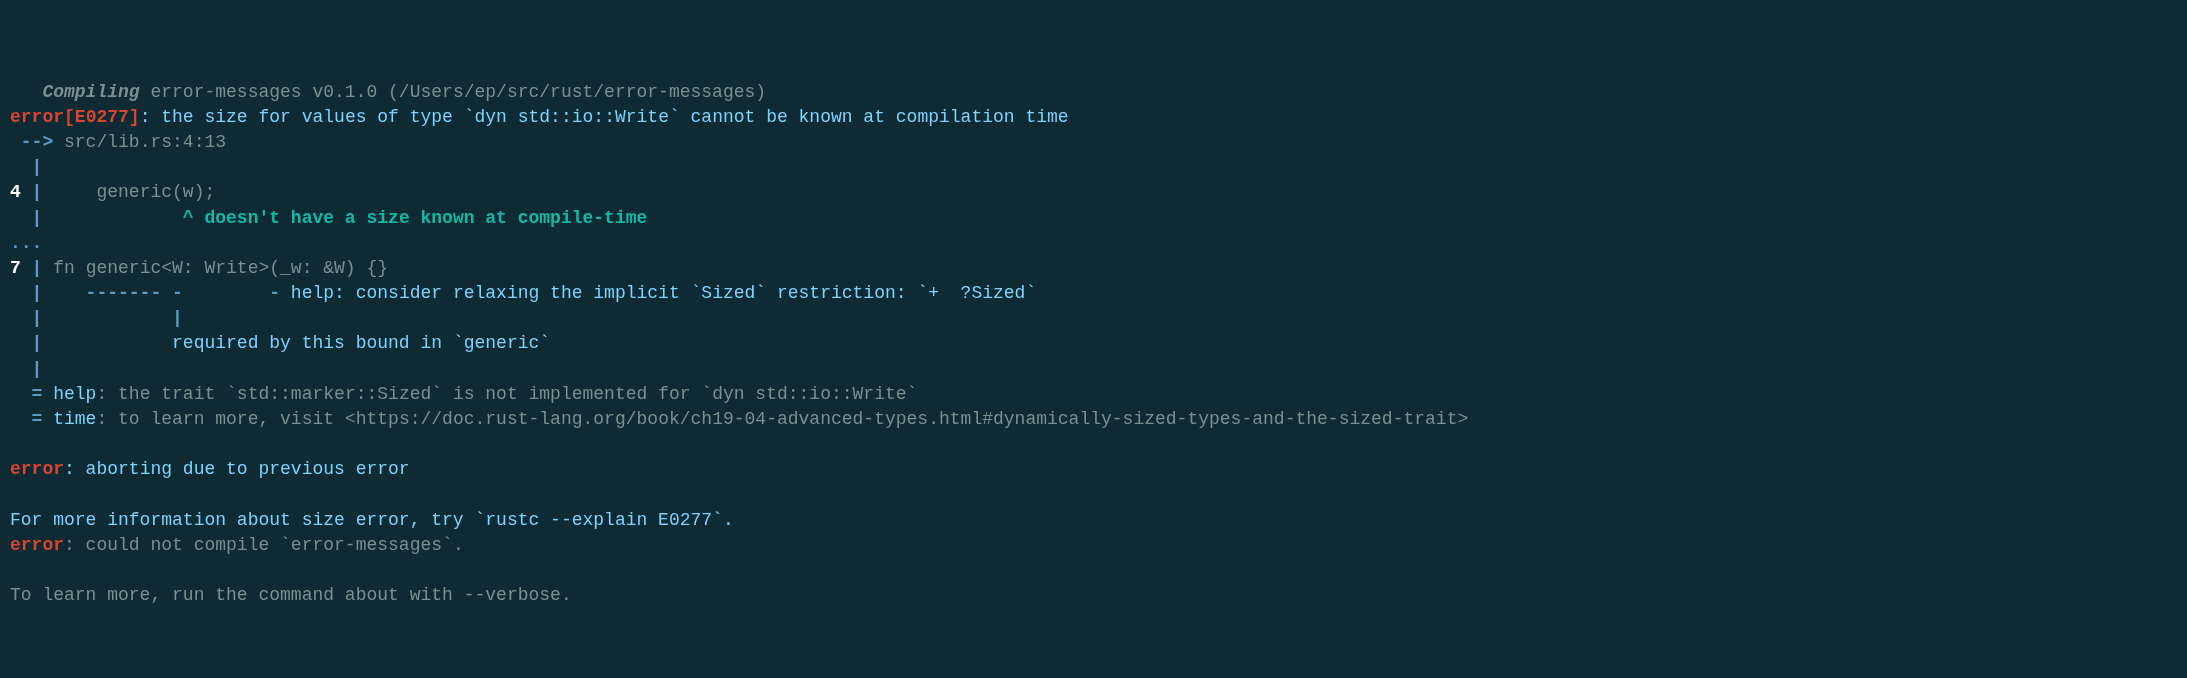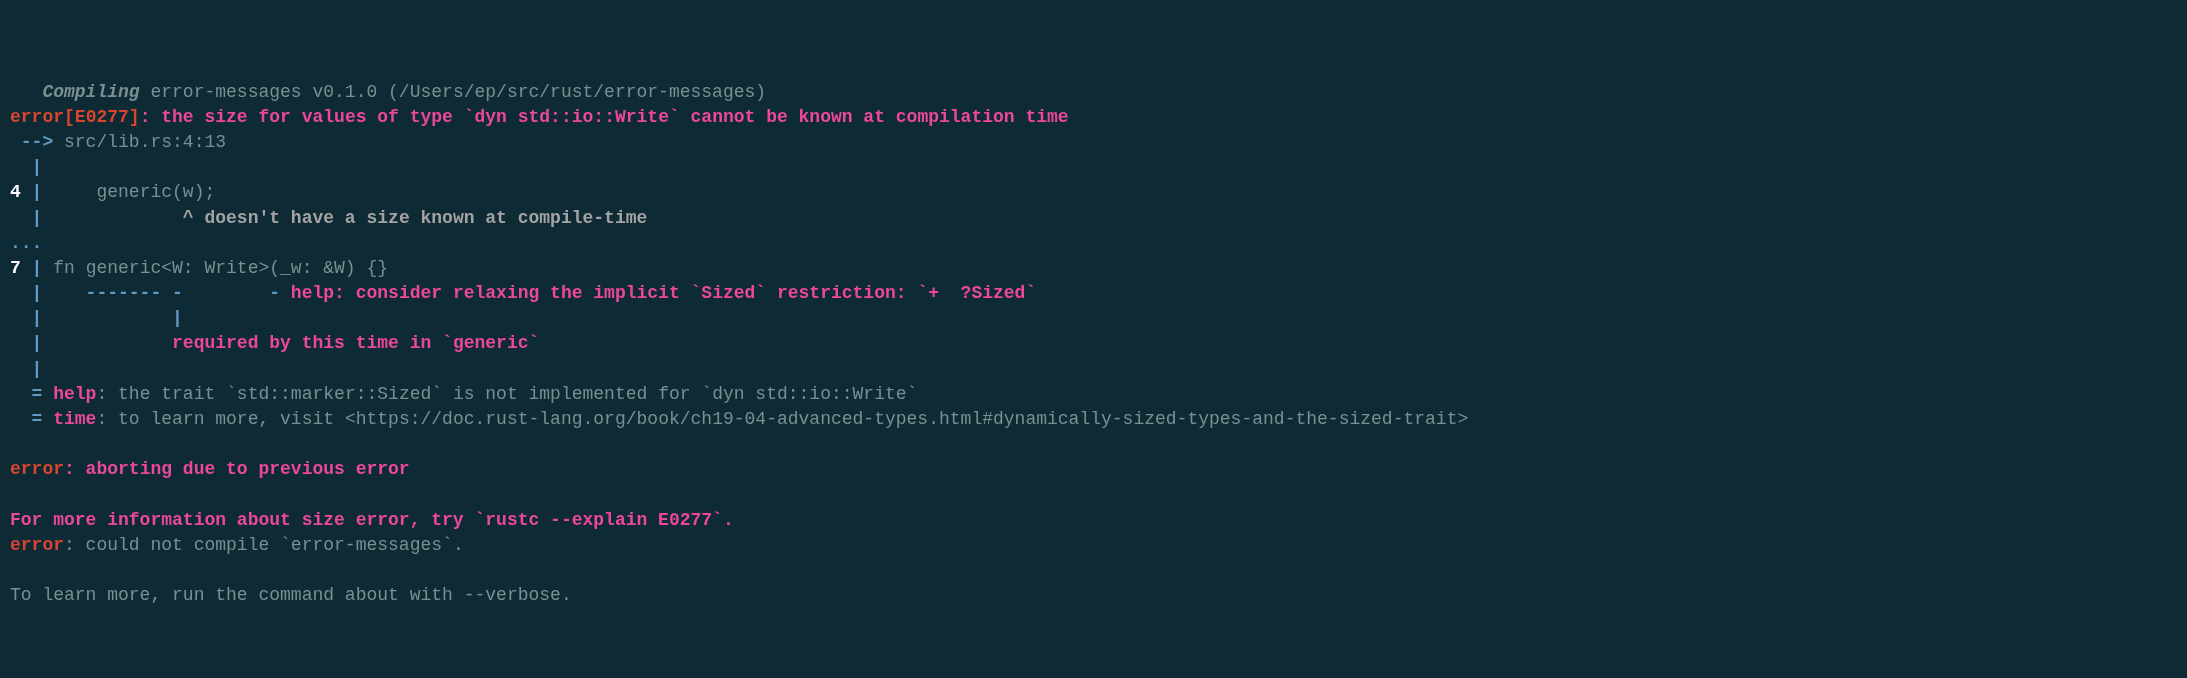--- a/index.html
+++ b/index.html
@@ -13,40 +13,40 @@
       font-family: 'Consolas', 'Monaco', 'Courier New', monospace;
       font-size: 18px;
       line-height: 1.4;
       padding: 4px 10px;
       white-space: pre;
       overflow-x: auto;
     }
     .compiling { color: #7a9090; font-weight: bold; font-style: italic; }
     .dim { color: #7a9090; text-align: right; }
     .error-red { color: #d94530; font-weight: bold; margin-top: 48px; }
-    .code-main { color: #ec4899; font-weight: bold; }
+    .code-main { color: #7dd3fc; font-weight: normal; }
     .blue { color: #5d9bc5; font-weight: bold; }
-    .orange { color: #a3a3a3; font-weight: bold; }
+    .orange { color: #14b8a6; font-weight: bold; }
     .line-num { color: #ffffff; font-weight: bold; }
   </style>
 </head>
 <body>
 
 
 <div><span class="compiling">   Compiling</span><span class="dim"> error-messages v0.1.0 (/Users/ep/src/rust/error-messages)</span>
 <span class="error-red">error</span><span class="error-red">[</span><span class="error-red">E0277</span><span class="error-red">]</span><span class="code-main">: the size for values of type `dyn std::io::Write` cannot be known at compilation time</span>
 <span class="blue"> --&gt;</span><span class="dim"> src/lib.rs:4:13</span>
 <span class="blue">  |</span>
 <span class="line-num">4</span><span class="blue"> |</span><span class="dim">     generic(w);</span>
 <span class="blue">  |</span><span>             </span><span class="orange">^ doesn't have a size known at compile-time</span>
 <span class="blue">...</span>
 <span class="line-num">7</span><span class="blue"> |</span><span class="dim"> fn generic&lt;W: Write&gt;(_w: &amp;W) {}</span>
 <span class="blue">  |</span><span class="blue">    ------- -        </span><span class="blue">-</span><span class="code-main"> help: consider relaxing the implicit `Sized` restriction: `+  ?Sized`</span>
 <span class="blue">  |</span><span>            </span><span class="blue">|</span>
-<span class="blue">  |</span><span>            </span><span class="code-main">required by this time in `generic`</span>
+<span class="blue">  |</span><span>            </span><span class="code-main">required by this bound in `generic`</span>
 <span class="blue">  |</span>
 <span class="blue">  = </span><span class="code-main">help</span><span class="dim">: the trait `std::marker::Sized` is not implemented for `dyn std::io::Write`</span>
 <span class="blue">  = </span><span class="code-main">time</span><span class="dim">: to learn more, visit &lt;https://doc.rust-lang.org/book/ch19-04-advanced-types.html#dynamically-sized-types-and-the-sized-trait&gt;</span>
 
 <span class="error-red">error</span><span class="code-main">: aborting due to previous error</span>
 
 <span class="code-main">For more information about size error, try `rustc --explain E0277`.</span>
 <span class="error-red">error</span><span class="dim">: could not compile `error-messages`.</span>
 
 <span class="dim">To learn more, run the command about with --verbose.</span></div>

